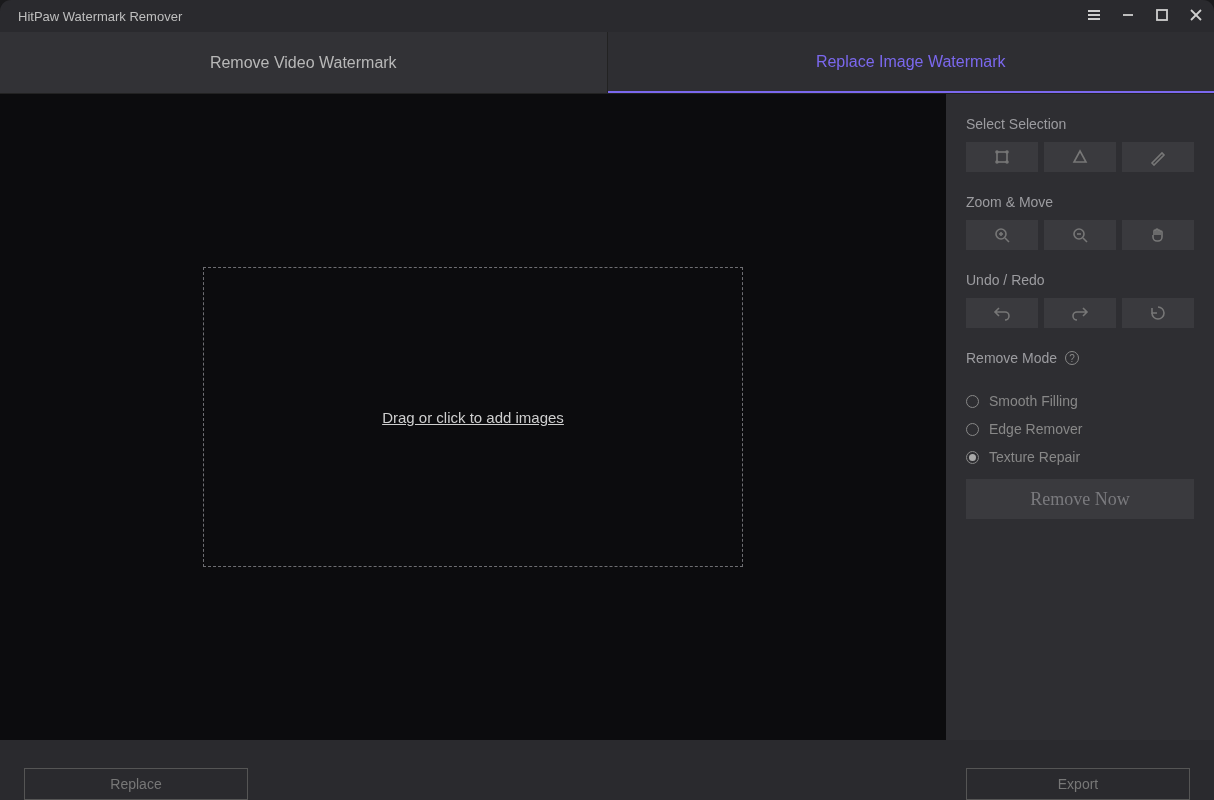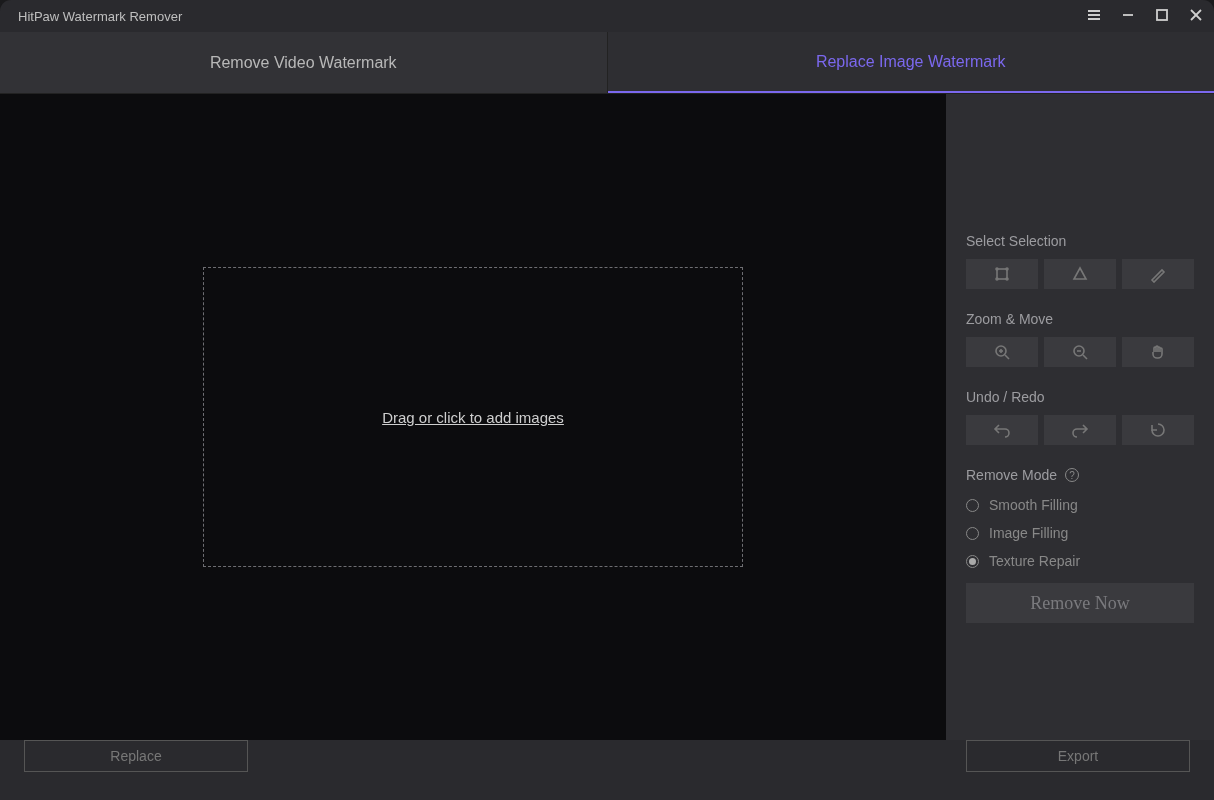--- a/index.html
+++ b/index.html
@@ -73,40 +73,40 @@
     background: #7b68ee;
     color: #fff;
     font-size: 14px;
     border: none;
     cursor: pointer;
   }
   .side {
     width: 268px;
     background: #2e2e32;
     padding: 22px 20px 0 20px;
-    display: flex; flex-direction: column; gap: 22px; justify-content: center;
+    display: flex; flex-direction: column; gap: 22px;
   }
   .section-label {
     font-size: 14px;
     color: #9c9ca0;
     display: flex; align-items: center; gap: 8px;
   }
   .tool-row {
     display: flex; gap: 6px;
     margin-top: 10px;
   }
   .tool-btn {
     flex: 1;
     height: 30px;
     background: #3a3a3e;
     display: flex; align-items: center; justify-content: center;
     cursor: pointer;
   }
   .tool-btn svg { width: 18px; height: 18px; stroke: #777; fill: none; stroke-width: 1.6; }
-  .radio-group { display: flex; flex-direction: column; gap: 12px; margin-top: 14px; }
+  .radio-group { display: flex; flex-direction: column; gap: 12px; margin-top: 27px; }
   .radio-item {
     display: flex; align-items: center; gap: 10px;
     font-size: 14px;
     color: #888;
     cursor: pointer;
   }
   .radio-circle {
     width: 13px; height: 13px; border-radius: 50%;
     border: 1.5px solid #888;
     display: flex; align-items: center; justify-content: center;
@@ -126,21 +126,21 @@
     height: 40px;
     background: #3a3a3e;
     color: #7a7a7e;
     font-size: 18px;
     display: flex; align-items: center; justify-content: center;
     cursor: pointer;
     font-family: Liberation Serif, serif;
   }
   .footer {
     height: 60px;
-    display: flex; align-items: flex-start; justify-content: space-between;
+    display: flex; align-items: flex-end; justify-content: space-between;
     padding: 0 24px;
     background: #2a2a2e;
   }
   .footer-btn {
     width: 224px; height: 32px;
     border: 1px solid #555;
     background: transparent;
     color: #777;
     font-size: 14px;
     cursor: pointer;
@@ -273,21 +273,21 @@
           <span>Remove Mode</span>
           <span class="help-icon">?</span>
         </div>
         <div class="radio-group">
           <div class="radio-item">
             <span class="radio-circle"></span>
             <span>Smooth Filling</span>
           </div>
           <div class="radio-item">
             <span class="radio-circle"></span>
-            <span>Image Filling</span>
+            <span>Edge Remover</span>
           </div>
           <div class="radio-item selected">
             <span class="radio-circle"></span>
             <span>Texture Repair</span>
           </div>
         </div>
         <div class="remove-now">Remove Now</div>
       </div>
 
     </div>

